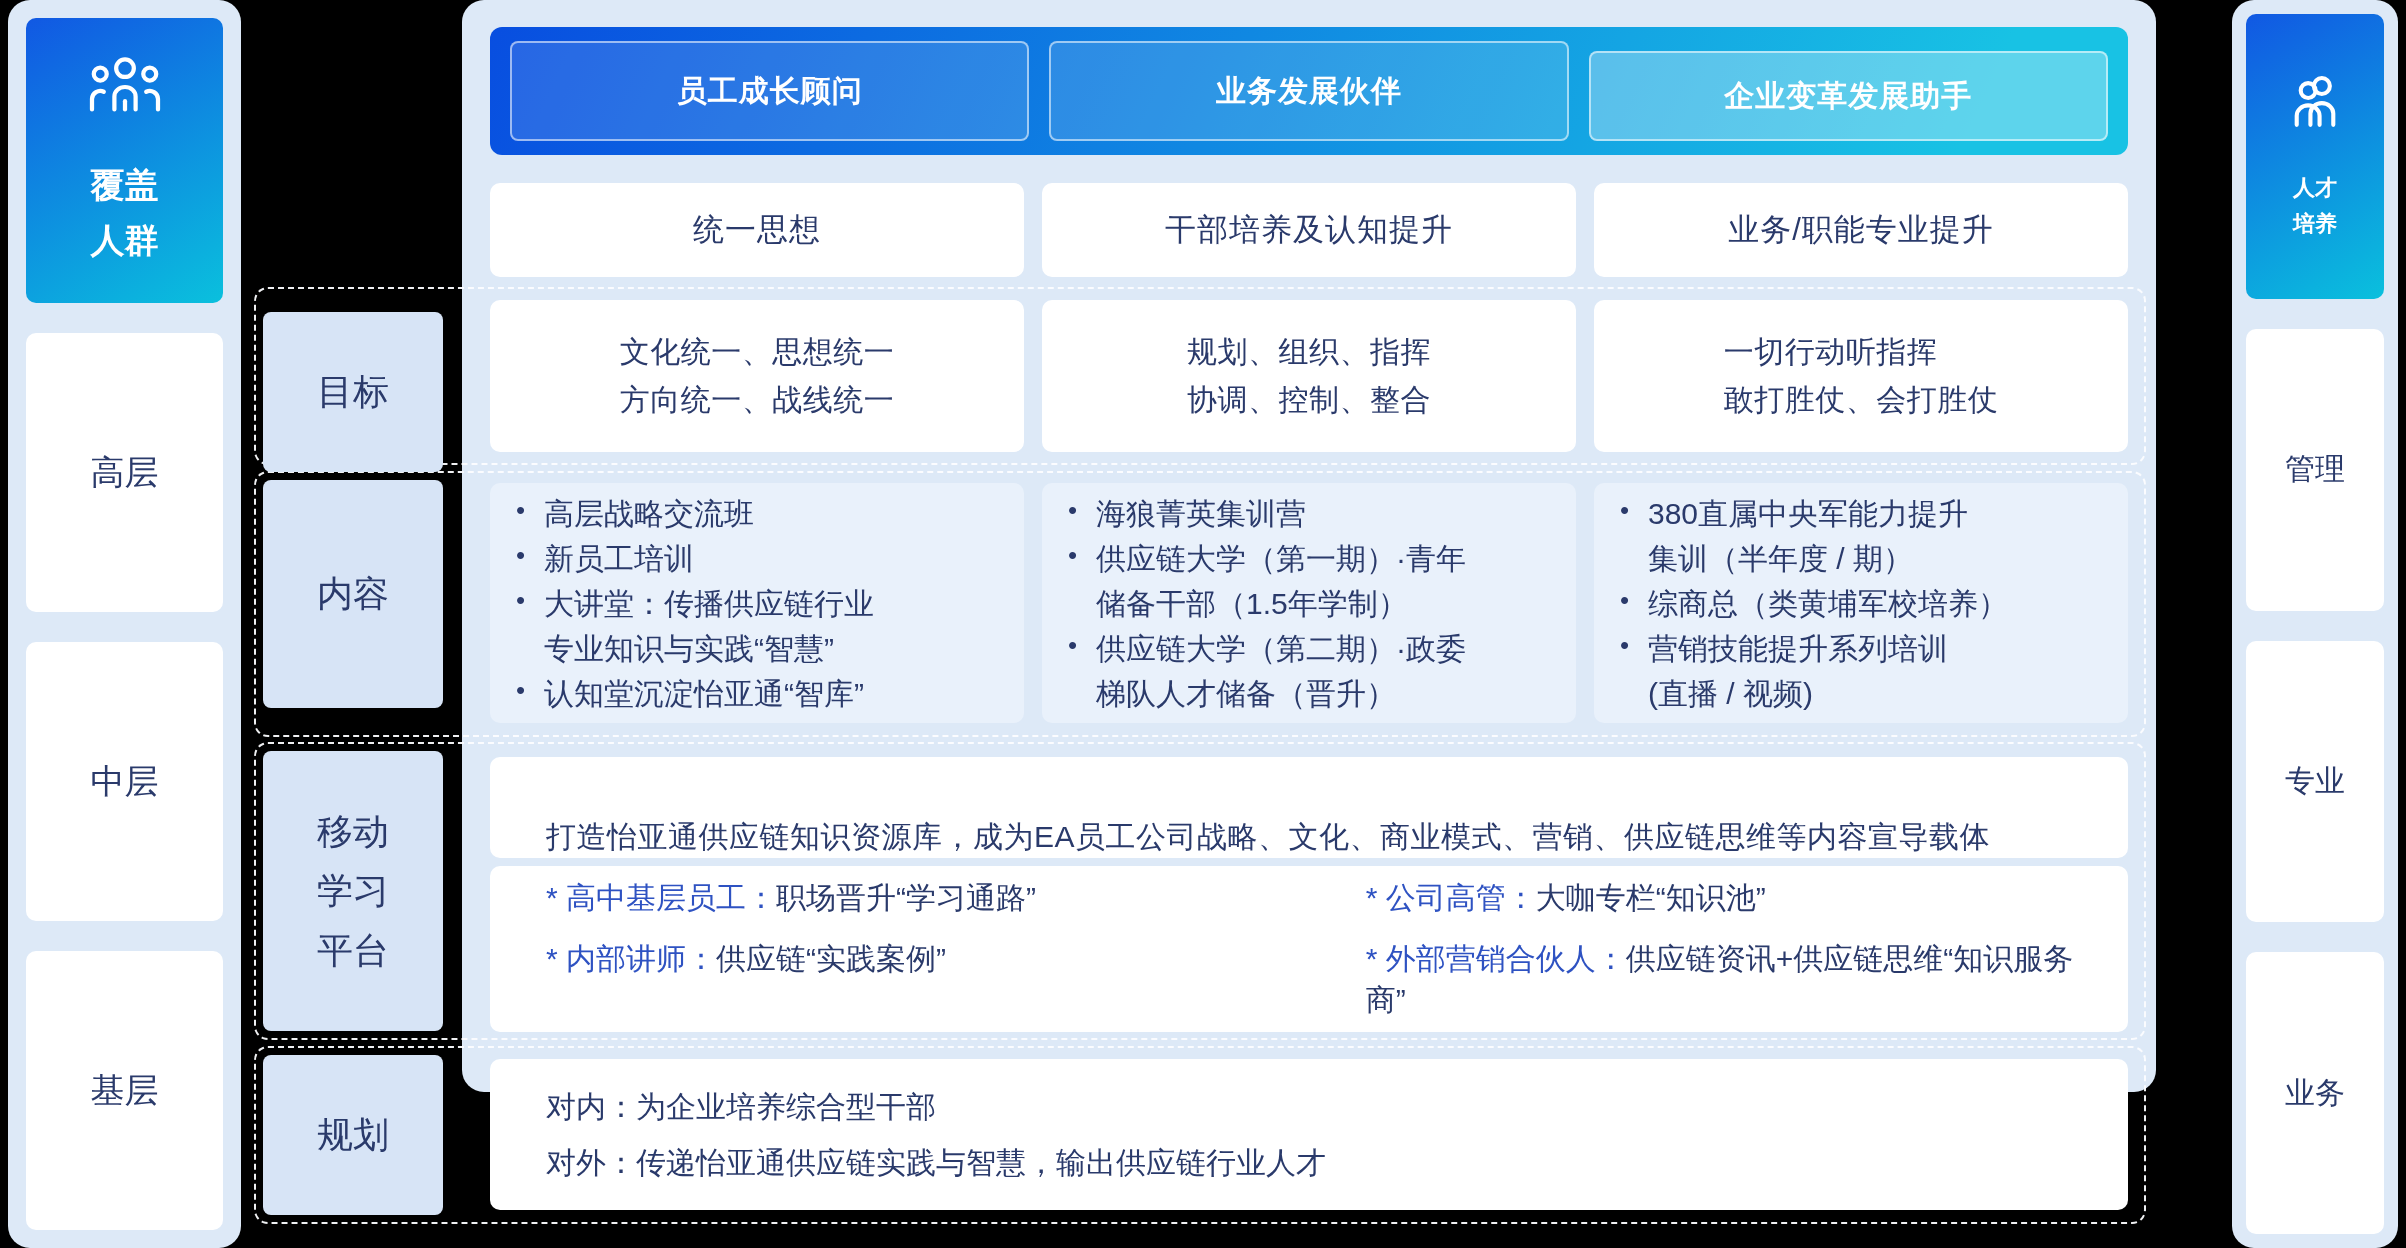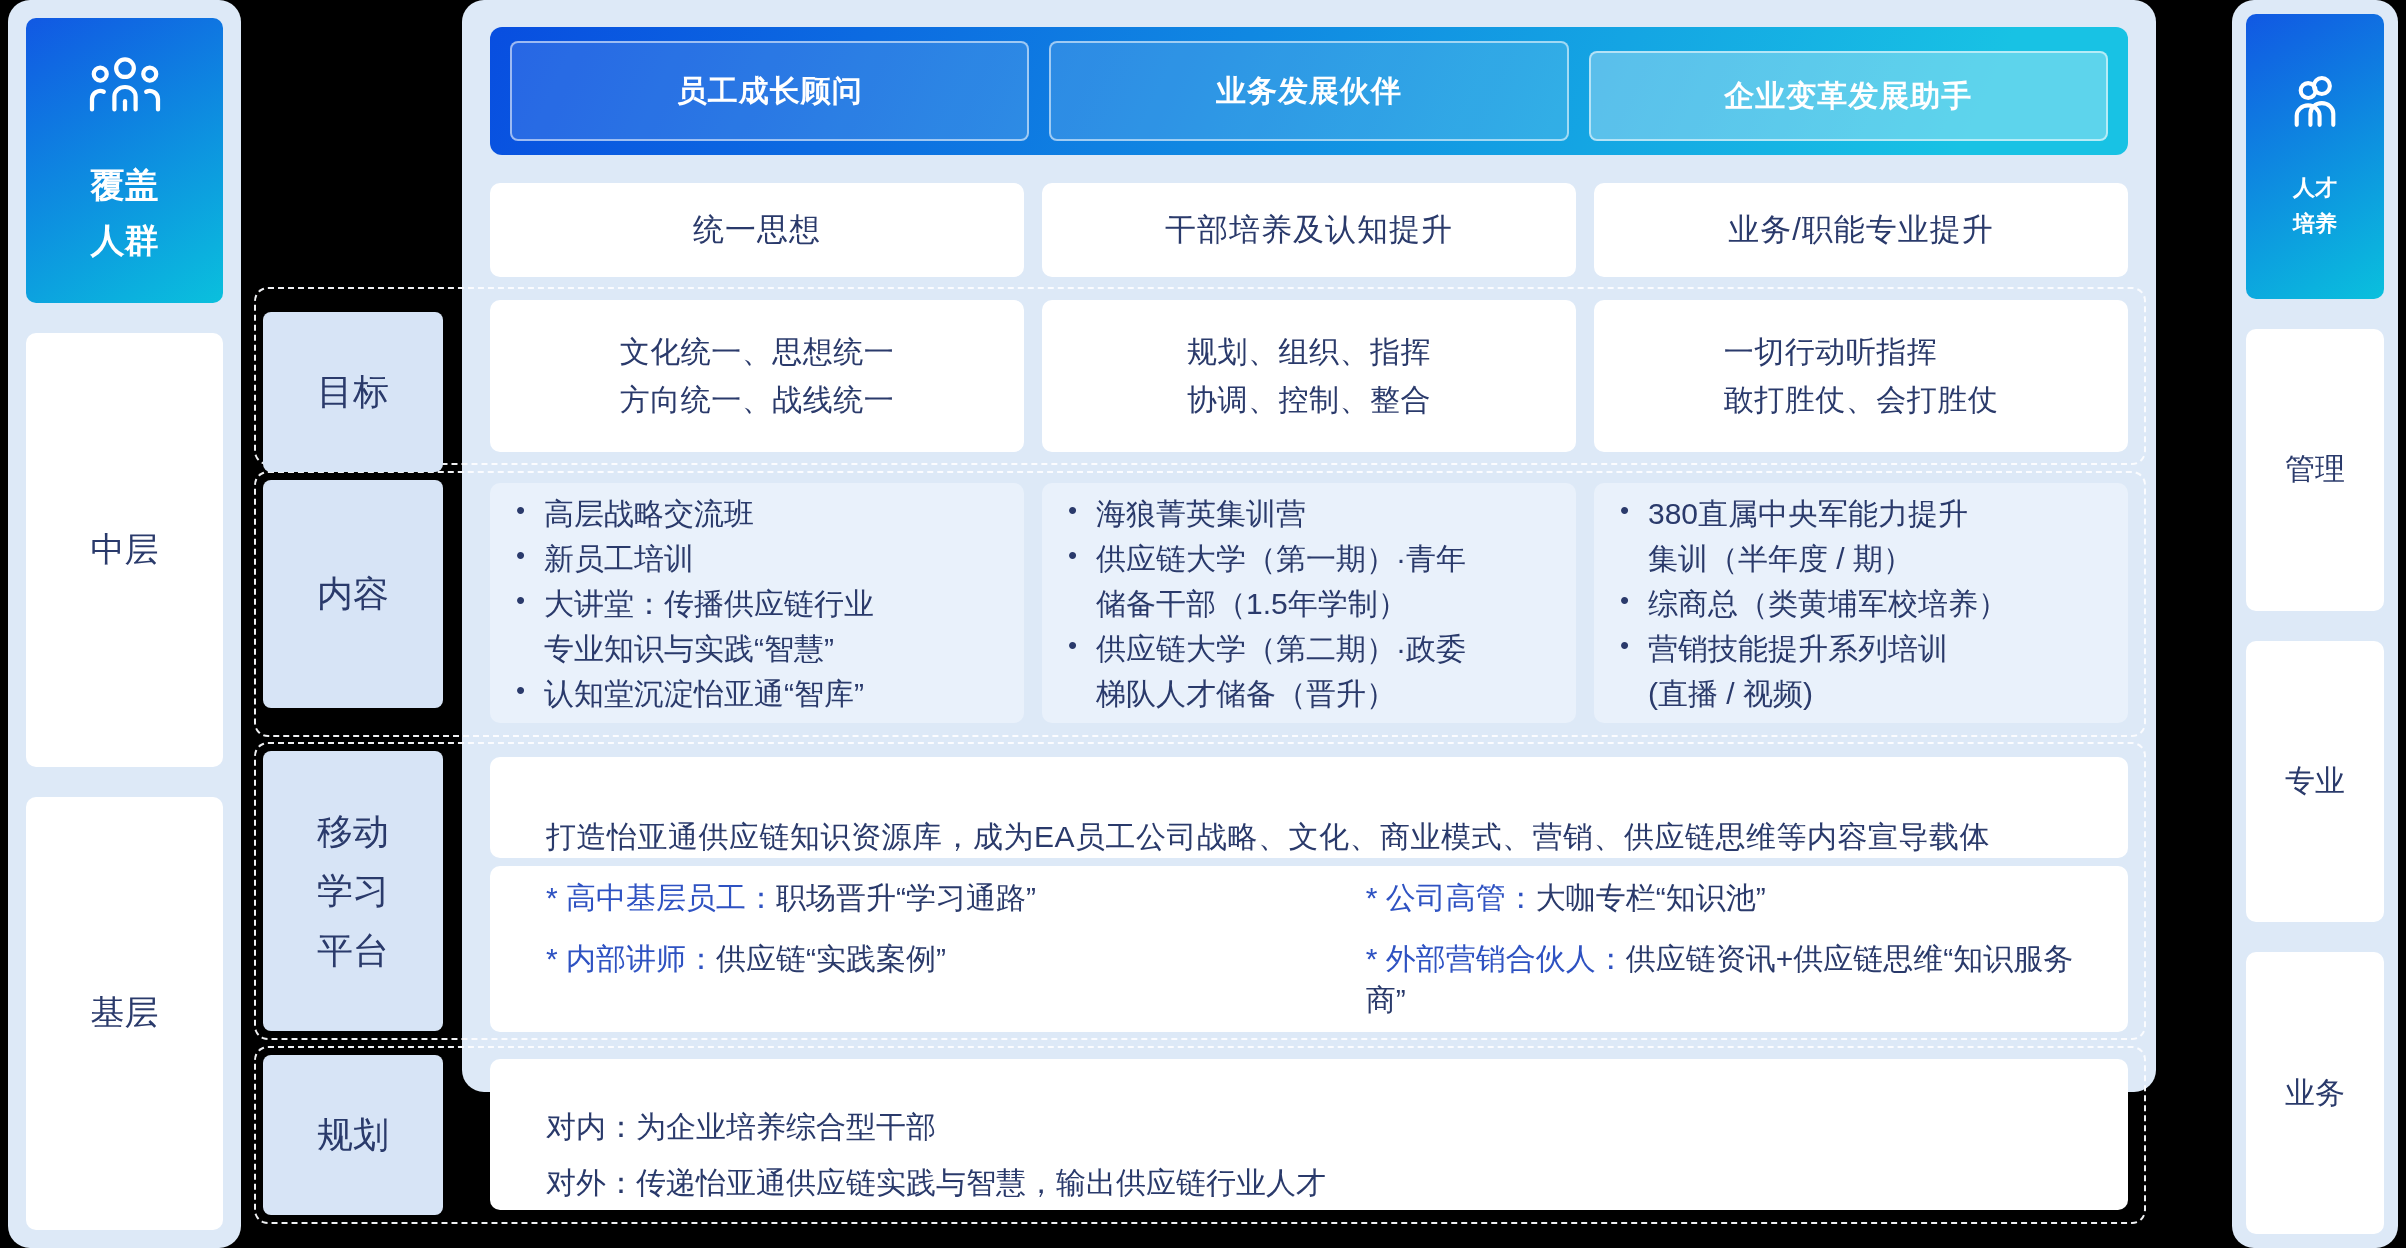--- a/index.html
+++ b/index.html
@@ -60,21 +60,21 @@
 
   .summary-box{top:757px;height:101px;background:#fff;border-radius:10px;align-items:flex-end;
     box-sizing:border-box;padding:0 30px 0 56px;}
   .summary-box .txt{font-size:30px;letter-spacing:0.5px;}
 
   .aud-box{top:866px;height:166px;background:#fff;border-radius:10px;box-sizing:border-box;
     display:grid;grid-template-columns:52% 48%;align-content:center;row-gap:20px;padding:0 40px 0 56px;}
   .aud-item{font-size:30px;}
   .aud-label{color:var(--blue-label);}
 
-  .plan-box{top:1059px;height:151px;background:#fff;border-radius:10px;align-items:flex-end;
+  .plan-box{top:1059px;height:151px;background:#fff;border-radius:10px;align-items:center;
     box-sizing:border-box;padding:0 20px 0 56px;}
   .plan-box .pre{font-size:30px;line-height:1.85;}
 
   
   .dash{position:absolute;left:254px;width:1892px;border:2px dashed rgba(252,253,255,0.95);
     border-radius:14px;box-sizing:border-box;pointer-events:none;}
   #dash-goal{top:287px;height:178px;}
   #dash-content{top:471px;height:266px;}
   #dash-platform{top:742px;height:298px;}
   #dash-plan{top:1046px;height:178px;}
@@ -101,20 +101,21 @@
           <line x1="32" y1="40" x2="32" y2="47"></line>
           <circle cx="11" cy="17" r="5.5"></circle>
           <path d="M4,47 V38 a7,7 0 0 1 10,-6"></path>
           <circle cx="53" cy="17" r="5.5"></circle>
           <path d="M60,47 V38 a7,7 0 0 0 -10,-6"></path>
         </g>
       </svg>
       <div class="grad-title pre">覆盖
 人群</div>
     </div>
+    <div class="side-box">高层</div>
     <div class="side-box">中层</div>
     <div class="side-box">基层</div>
   </aside>
 
   <main id="main-panel">
 
     <div class="main-row pillar-bar">
       <div class="pillar-btn">员工成长顾问</div>
       <div class="pillar-btn">业务发展伙伴</div>
       <div class="pillar-btn active">企业变革发展助手</div>

